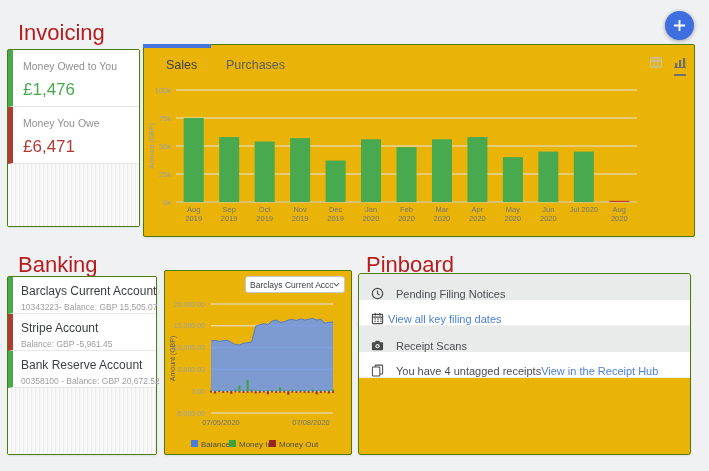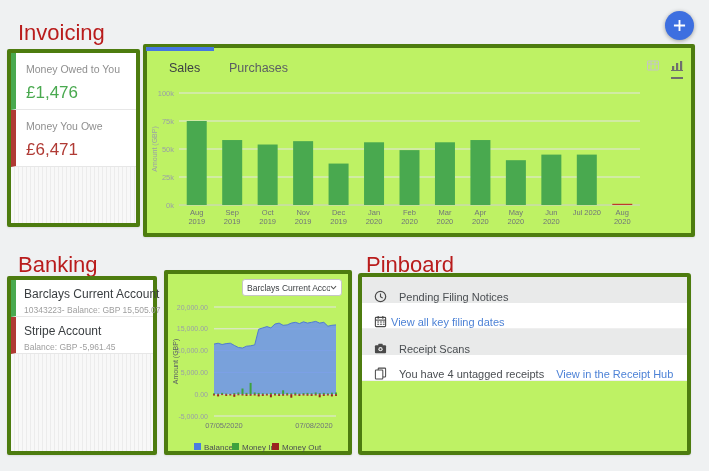--- a/index.html
+++ b/index.html
@@ -1,18 +1,18 @@
 <!DOCTYPE html>
 <html><head>
 <meta charset="utf-8">
 <style>
   html,body{margin:0;padding:0}
   body{width:709px;height:471px;background:#eff1f2;font-family:"Liberation Sans",sans-serif;position:relative;overflow:hidden}
   .abs{position:absolute}
-  .panel{background:#bef264;border:4px solid #4d7c0f;border-radius:2px;box-shadow:0 1px 2px rgba(0,0,0,.08);box-sizing:border-box}
+  .panel{background:#eab308;border:1px solid #4d7c0f;border-radius:2px;box-shadow:0 1px 2px rgba(0,0,0,.08);box-sizing:border-box}
   .col{display:flex;flex-direction:column}
   .title{font-size:22px;font-weight:400;color:#b91c1c;margin:8px}
   #invoicing-title{left:10px;top:12px}
   #banking-title{left:10px;top:244px}
   #pinboard-title{left:358px;top:244px}
   #fab{left:665px;top:11px;width:29px;height:29px;border-radius:50%;background:#3d6fe0;display:flex;align-items:center;justify-content:center;box-shadow:0 1px 4px rgba(0,0,0,.35);cursor:pointer}
   
   #inv-summary{left:7px;top:49px;width:133px;height:178px}
   .sum-card{height:57px;border-left:5px solid #888;border-bottom:1px solid #e7e7e7;background:#fff;padding:10px 10px 0;box-sizing:border-box;cursor:pointer}
   .sum-card .lbl{font-size:10.5px;color:#8f8f8f;margin-bottom:8px}
@@ -38,21 +38,21 @@
   #bank-chart-card{left:164px;top:270px;width:188px;height:185px}
   #acct-select{position:absolute;top:5px;right:6px;width:100px;height:17px;border:1px solid #c6c6c6;border-radius:3px;background:#fff;display:flex;align-items:center;justify-content:space-between;padding:0 4px;box-sizing:border-box;cursor:pointer}
   #acct-select .sel-txt{font-size:8.5px;color:#3a3e41;white-space:nowrap;overflow:hidden}
   #banking-svg{left:0;top:26px}
   
   #pinboard-card{left:358px;top:273px;width:333px;height:182px;border-radius:3px;overflow:hidden}
   .pin-row{height:26px;display:flex;align-items:flex-end;padding-left:12px;background:#fff;border-bottom:1px solid #efefef;box-sizing:border-box}
   .pin-row.hdr{background:#e9eaea;border-bottom:none}
   .pin-row .txt{font-size:11px;color:#4a4e52;margin-left:12px}
   .pin-row a{font-size:11px;color:#4d82d6;text-decoration:none;margin-left:4px;cursor:pointer}
-  .pin-row .txt + a{margin-left:12px}
+  .pin-row .txt + a{margin-left:0}
 </style>
 </head>
 <body>
 
 <h2 class="abs title" id="invoicing-title">Invoicing</h2>
 
 <div class="abs" id="fab">
   <svg width="13" height="13" viewBox="0 0 14 14">
       <path d="M6 1h2v5h5v2H8v5H6V8H1V6h5z" fill="#fff"></path>
     </svg>
@@ -147,20 +147,24 @@
 <h2 class="abs title" id="pinboard-title">Pinboard</h2>
 
 <div class="abs panel col" id="bank-accounts">
   <div class="acct" style="border-left-color: rgb(73, 169, 79);">
     <div class="nm">Barclays Current Account</div>
     <div class="dt">10343223- Balance: GBP 15,505.07</div>
   </div>
   <div class="acct" style="border-left-color: rgb(176, 58, 52);">
     <div class="nm">Stripe Account</div>
     <div class="dt">Balance: GBP -5,961.45</div>
+  </div>
+  <div class="acct" style="border-left-color: rgb(73, 169, 79);">
+    <div class="nm">Bank Reserve Account</div>
+    <div class="dt">00358100 - Balance: GBP 20,672.52</div>
   </div>
   <div class="filler"></div>
 </div>
 
 <div class="abs panel" id="bank-chart-card">
   <div id="acct-select">
     <span class="sel-txt">Barclays Current Account</span>
     <svg width="8" height="5" viewBox="0 0 8 5">
         <path d="M1 1l3 3 3-3" fill="none" stroke="#555" stroke-width="1.2"></path>
       </svg>

